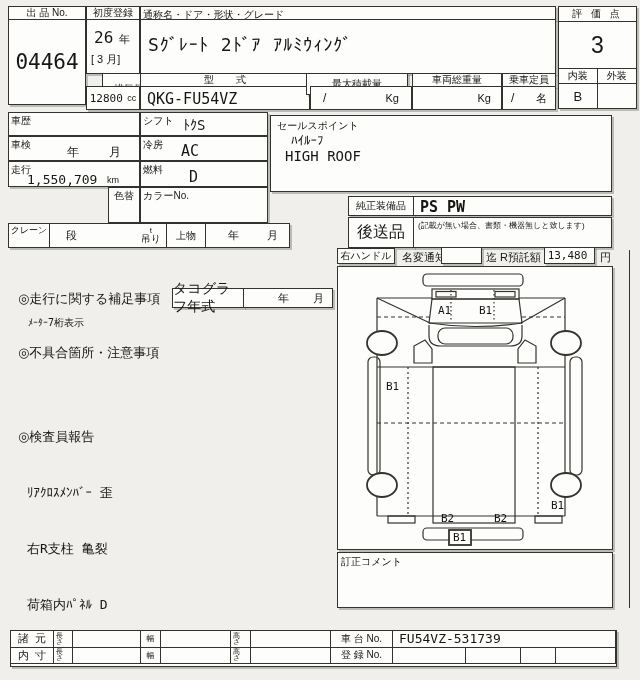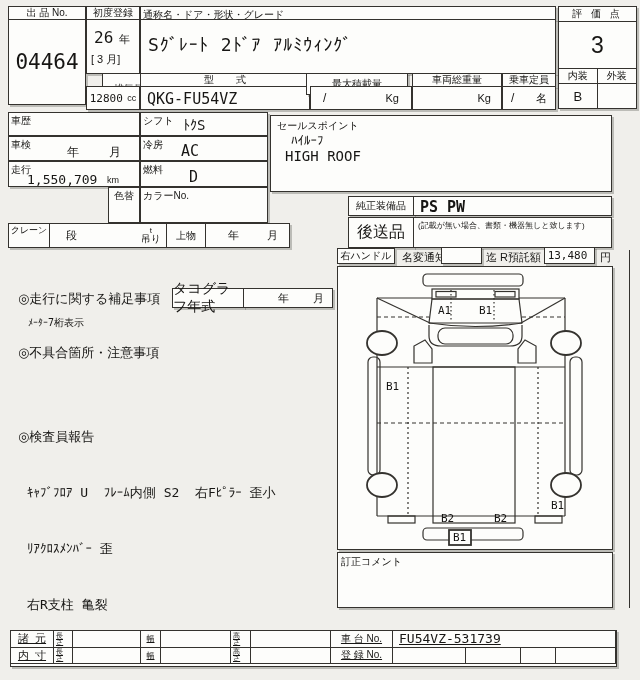--- a/index.html
+++ b/index.html
@@ -27,21 +27,21 @@
   .score-sub div{display:flex;align-items:center;justify-content:center;font-size:10px;}
   .score-sub div:first-child{border-right:1px solid var(--line);}
   .score-vals{height:25px;display:grid;grid-template-columns:1fr 1fr;}
   .score-vals div{display:flex;align-items:center;justify-content:center;font-size:13px;}
   .score-vals div:first-child{border-right:1px solid var(--line);}
   .frame-line{position:absolute;border-left:1.5px solid var(--line);width:0;}
   .ftable{position:absolute;left:10px;top:630px;width:607px;height:37px;background:var(--box-bg);
           border:1.5px solid var(--line);box-sizing:border-box;display:grid;
           grid-template-columns:43px 19px 68px 20px 70px 20px 80px 62px 73px 55px 35px 60px;
           grid-template-rows:16.5px 16.5px;box-shadow:2px 2px 0 rgba(70,68,64,.30);}
-  .fcell{border-right:1px solid var(--line);border-bottom:1px solid var(--line);display:flex;align-items:center;box-sizing:border-box;overflow:hidden;text-decoration:underline;}
+  .fcell{border-right:1px solid var(--line);border-bottom:1px solid var(--line);display:flex;align-items:center;box-sizing:border-box;overflow:hidden;}
   .fcell.cen{justify-content:center;}
   .vlab{font-size:7px;line-height:6px;padding-left:2px;word-break:break-all;width:10px;}
   .il{height:18px;font-size:13px;white-space:pre;}
   svg text{font-family:"DejaVu Sans Mono","Liberation Mono",monospace;fill:var(--text);}
 </style>
 </head>
 <body>
 
 <div class="sheet">
 
@@ -281,21 +281,20 @@
     </div>
   <div class="b" style="left:243px;top:288px;width:90px;height:20px;display:flex;align-items:center;justify-content:flex-end;gap:24px;padding-right:8px">
     <span style="font-size:11px">年</span>
     <span style="font-size:11px">月</span>
   </div>
   <span class="t mono" style="left:28px;top:316px;font-size:10px">ﾒｰﾀｰ7桁表示</span>
   <span class="t" style="left:18px;top:344px;font-size:13px">◎不具合箇所・注意事項</span>
 
   <span class="t" style="left:18px;top:428px;font-size:13px">◎検査員報告</span>
   <div class="t mono" style="left:27px;top:446px;width:305px">
-    <div class="il">ｷｬﾌﾞﾌﾛｱ U  ﾌﾚｰﾑ内側 S2  右Fﾋﾟﾗｰ 歪小</div>
     <div class="il">ﾘｱｸﾛｽﾒﾝﾊﾞｰ 歪</div>
     <div class="il">右R支柱 亀裂</div>
     <div class="il">荷箱内ﾊﾟﾈﾙ D</div>
     
     
     
     
     
     
   </div>

